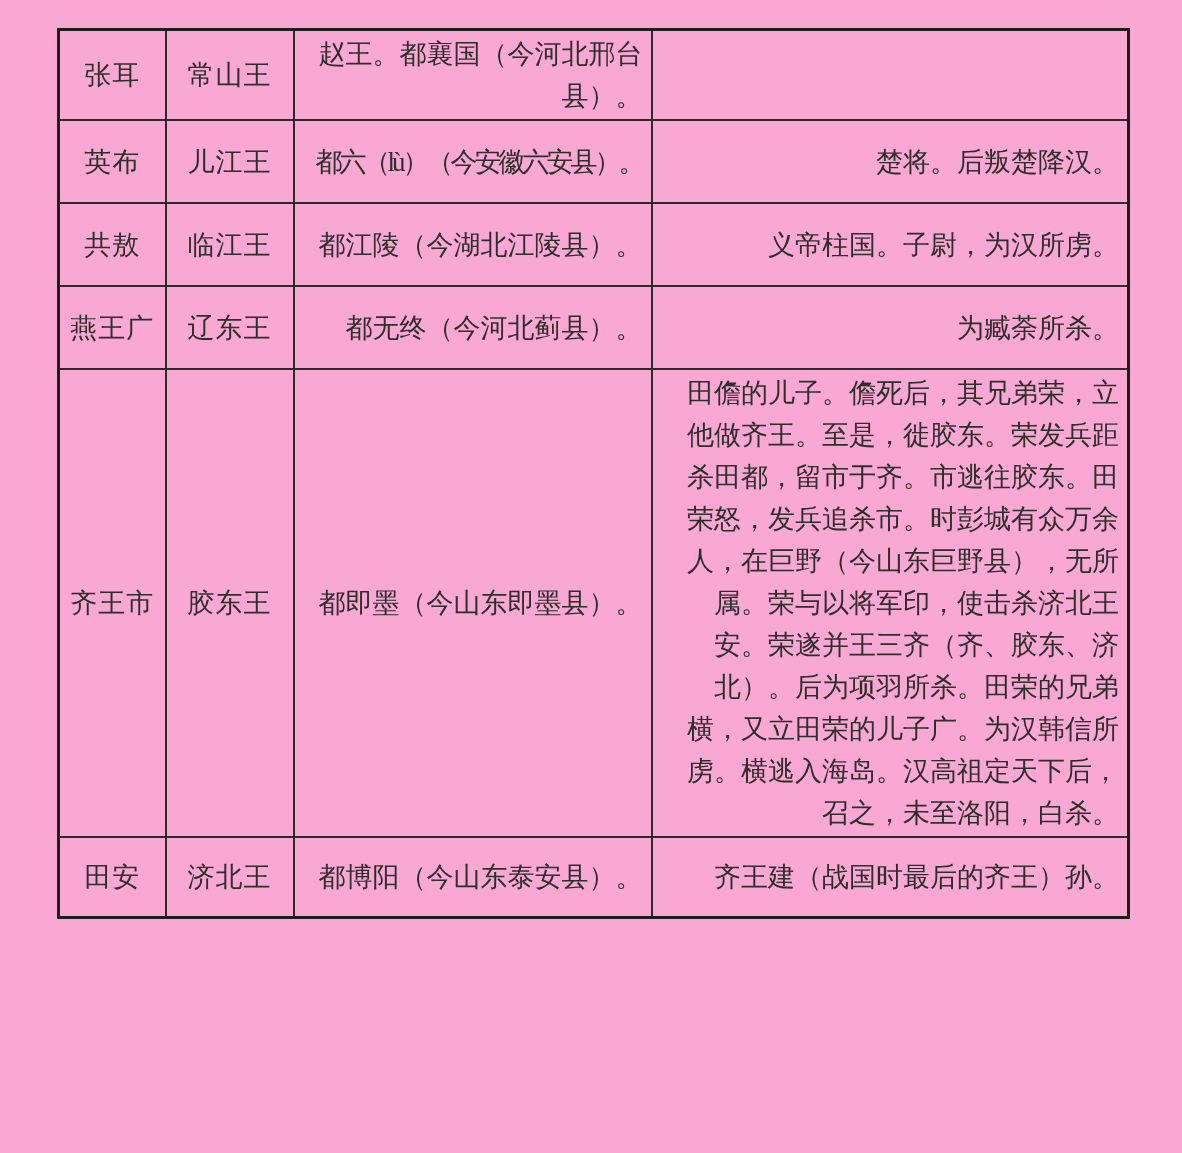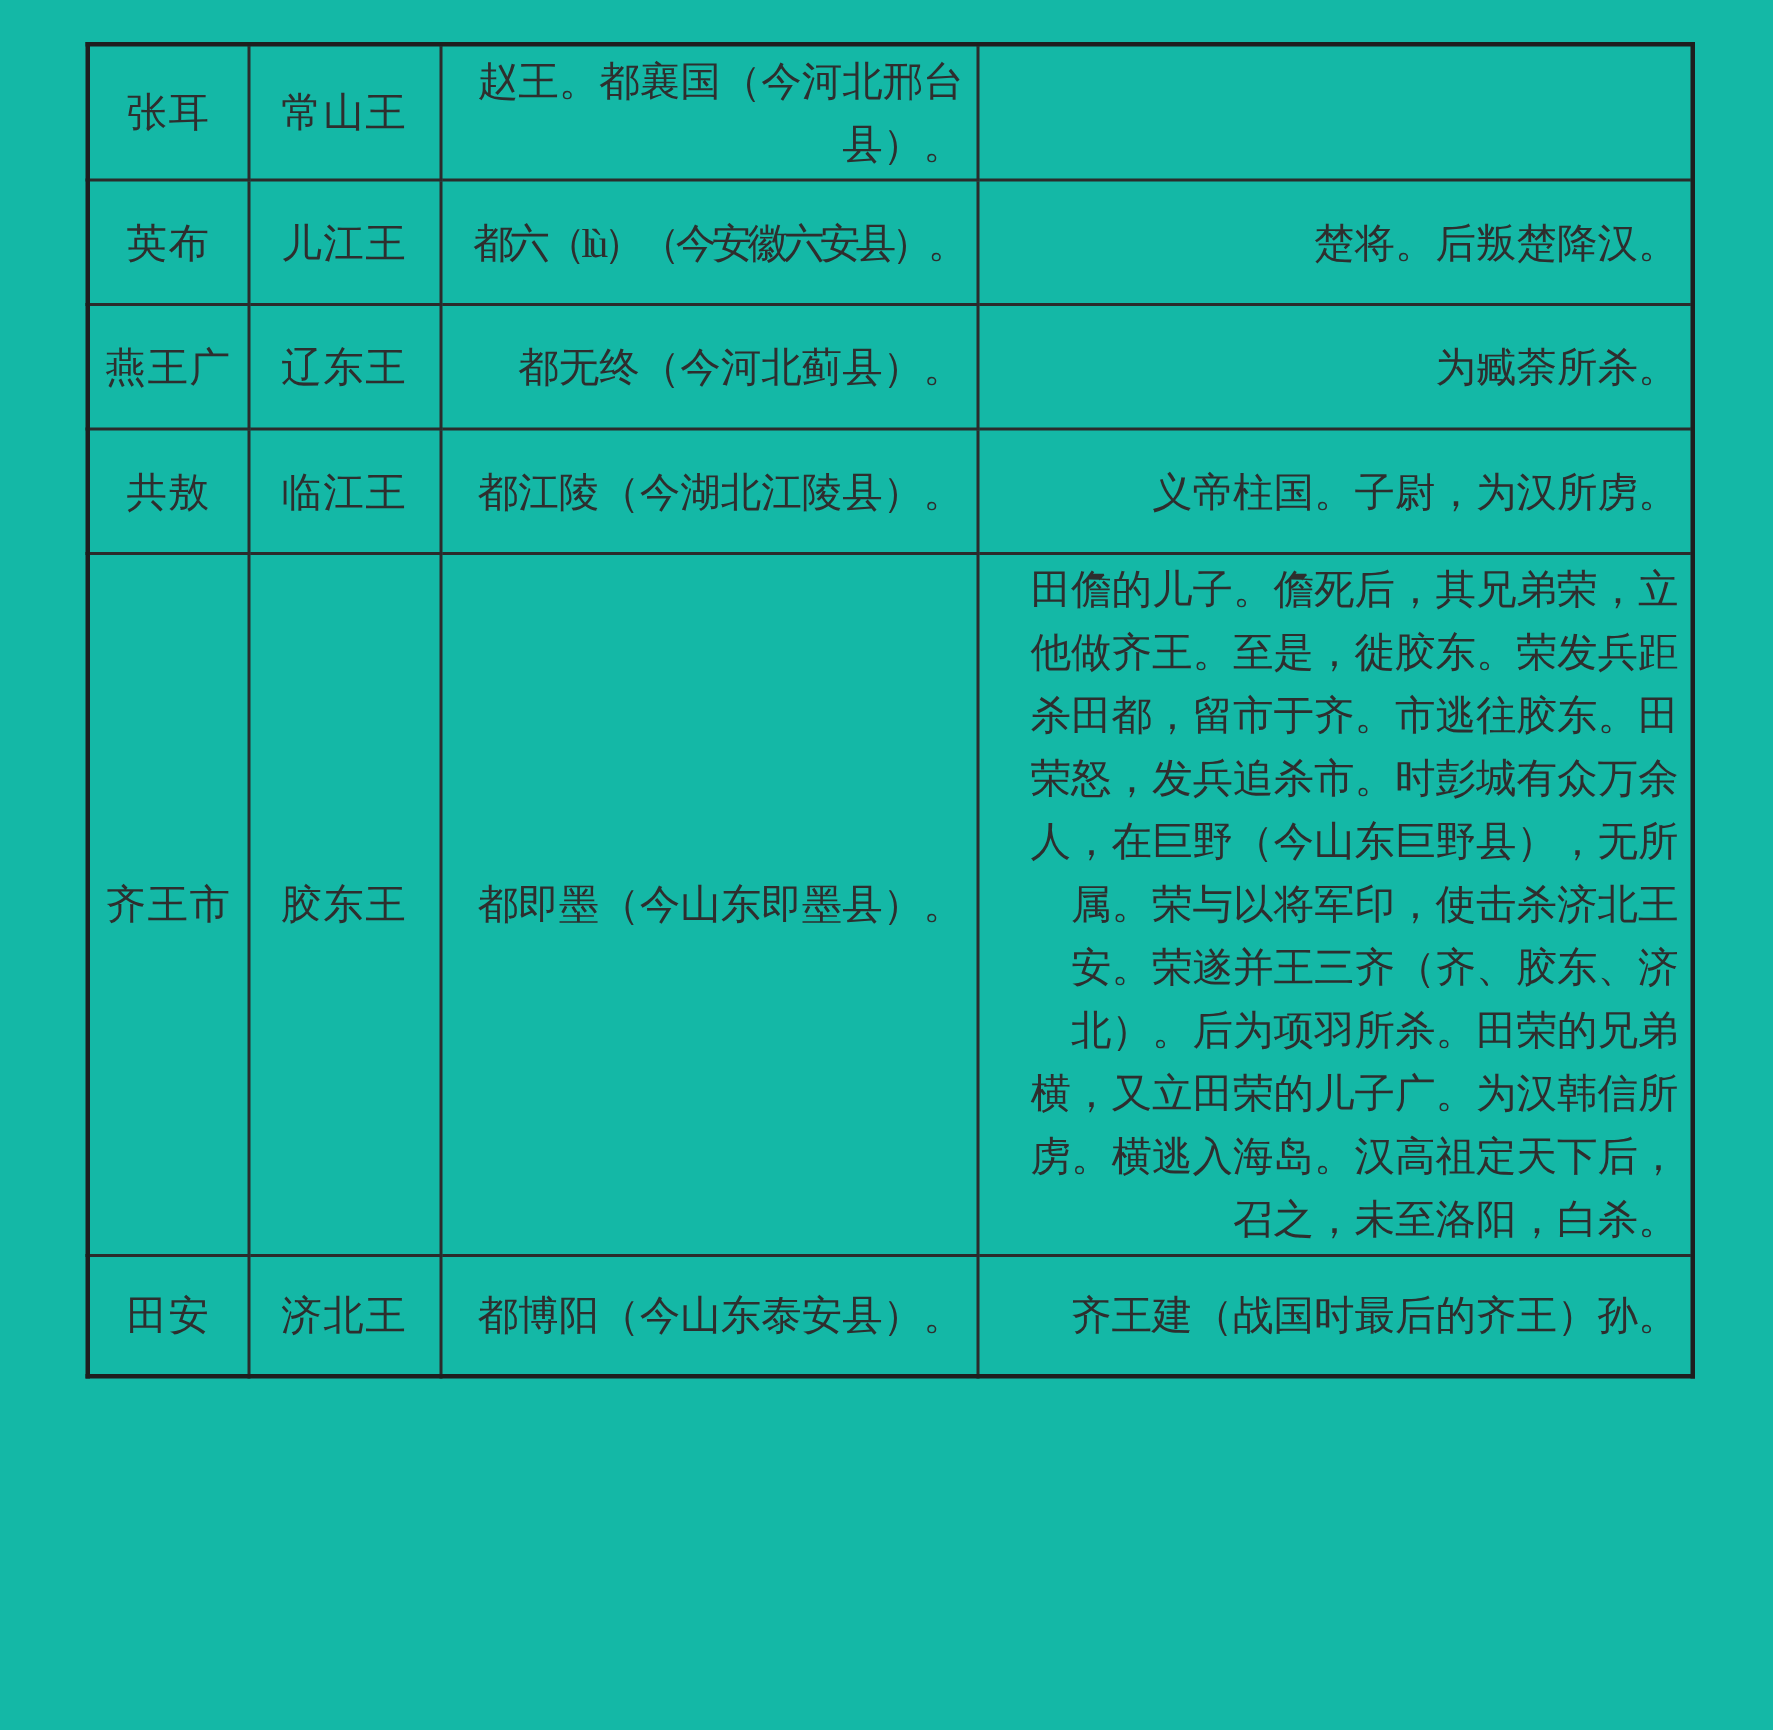--- a/index.html
+++ b/index.html
@@ -5,21 +5,21 @@
   html, body {
     margin: 0;
     padding: 0;
     background: #ffffff;
     font-family: "Liberation Serif", "DejaVu Serif", serif;
   }
   .page {
     position: relative;
     width: 1182px;
     height: 1153px;
-    background: #14b8a6;
+    background: #f9a8d4;
     overflow: hidden;
   }
   table.kings {
     position: absolute;
     left: 57px;
     top: 28px;
     width: 1070px;
     border-collapse: collapse;
     table-layout: fixed;
     border: 3px solid #1e1e1e;
@@ -68,30 +68,30 @@
         <td class="c-capital">赵王。都襄国（今河北邢台县）。</td>
         <td class="c-notes"></td>
       </tr>
       <tr class="r-std">
         <td class="c-name">英布</td>
         <td class="c-title">儿江王</td>
         <td class="c-capital oneline tight">都六（lù）（今安徽六安县）。</td>
         <td class="c-notes oneline">楚将。后叛楚降汉。</td>
       </tr>
       <tr class="r-std">
+        <td class="c-name">共敖</td>
+        <td class="c-title">临江王</td>
+        <td class="c-capital oneline">都江陵（今湖北江陵县）。</td>
+        <td class="c-notes oneline">义帝柱国。子尉，为汉所虏。</td>
+      </tr>
+      <tr class="r-std">
         <td class="c-name">燕王广</td>
         <td class="c-title">辽东王</td>
         <td class="c-capital oneline">都无终（今河北蓟县）。</td>
         <td class="c-notes oneline">为臧荼所杀。</td>
-      </tr>
-      <tr class="r-std">
-        <td class="c-name">共敖</td>
-        <td class="c-title">临江王</td>
-        <td class="c-capital oneline">都江陵（今湖北江陵县）。</td>
-        <td class="c-notes oneline">义帝柱国。子尉，为汉所虏。</td>
       </tr>
       <tr class="r-big">
         <td class="c-name">齐王市</td>
         <td class="c-title">胶东王</td>
         <td class="c-capital oneline">都即墨（今山东即墨县）。</td>
         <td class="c-notes para">田儋的儿子。儋死后，其兄弟荣，立他做齐王。至是，徙胶东。荣发兵距杀田都，留市于齐。市逃往胶东。田荣怒，发兵追杀市。时彭城有众万余人，在巨野（今山东巨野县），无所属。荣与以将军印，使击杀济北王安。荣遂并王三齐（齐、胶东、济北）。后为项羽所杀。田荣的兄弟横，又立田荣的儿子广。为汉韩信所虏。横逃入海岛。汉高祖定天下后，召之，未至洛阳，白杀。</td>
       </tr>
       <tr class="r-sm">
         <td class="c-name">田安</td>
         <td class="c-title">济北王</td>

